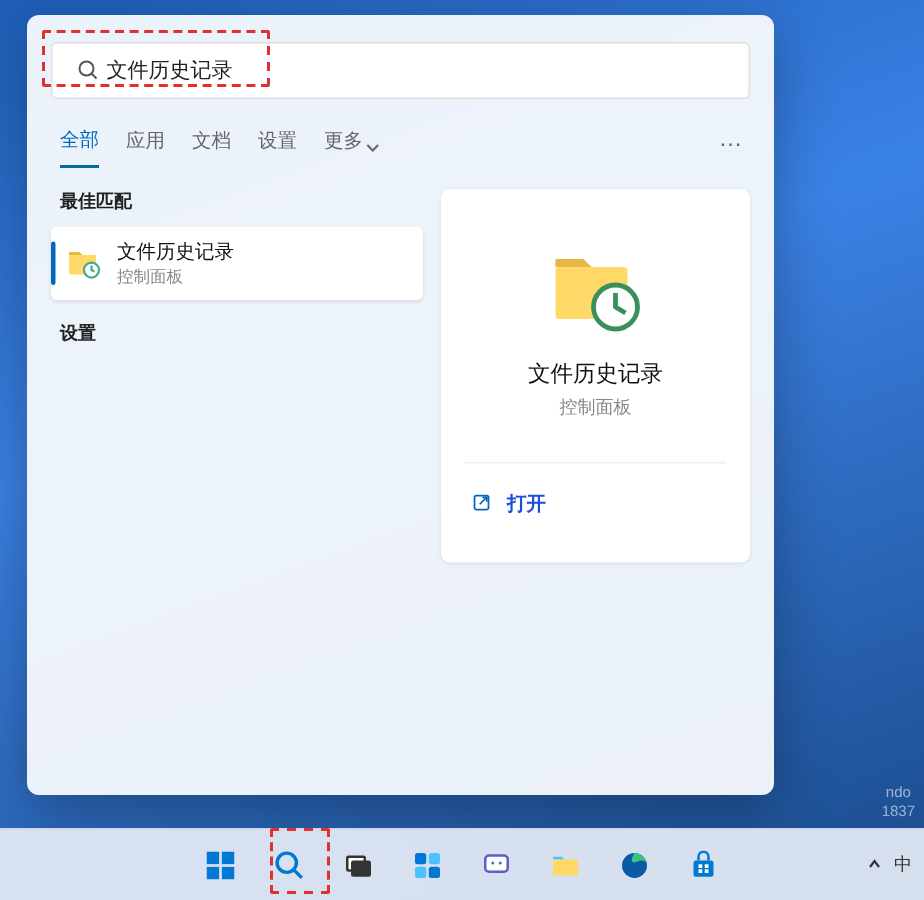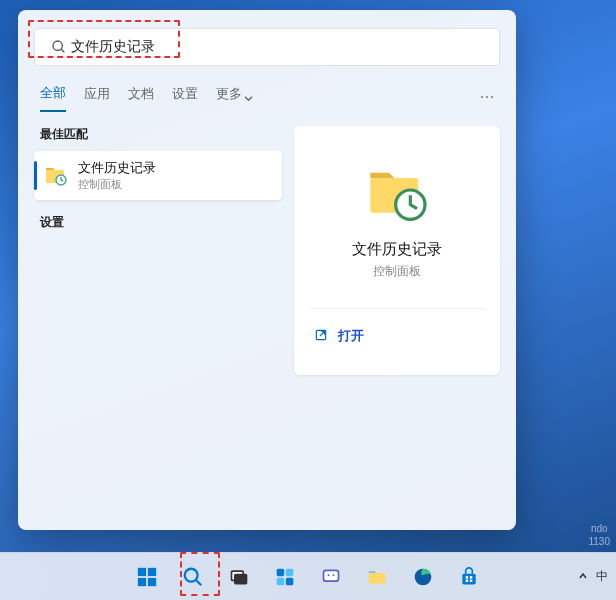--- a/index.html
+++ b/index.html
@@ -125,21 +125,21 @@
         </div>
       </div>
     </div>
   </div>
 </div>
 
 <div class="hl-search red-highlight"></div>
 
 <div class="watermark">
   <div>ndo</div>
-  <div>1130</div>
+  <div>1837</div>
 </div>
 
 <div class="taskbar">
   <div class="taskbar-item">
     <svg width="22" height="22" viewBox="0 0 24 24">
         <rect x="2" y="2" width="9" height="9" fill="#0078d4"></rect>
         <rect x="13" y="2" width="9" height="9" fill="#0078d4"></rect>
         <rect x="2" y="13" width="9" height="9" fill="#0078d4"></rect>
         <rect x="13" y="13" width="9" height="9" fill="#0078d4"></rect>
       </svg>

